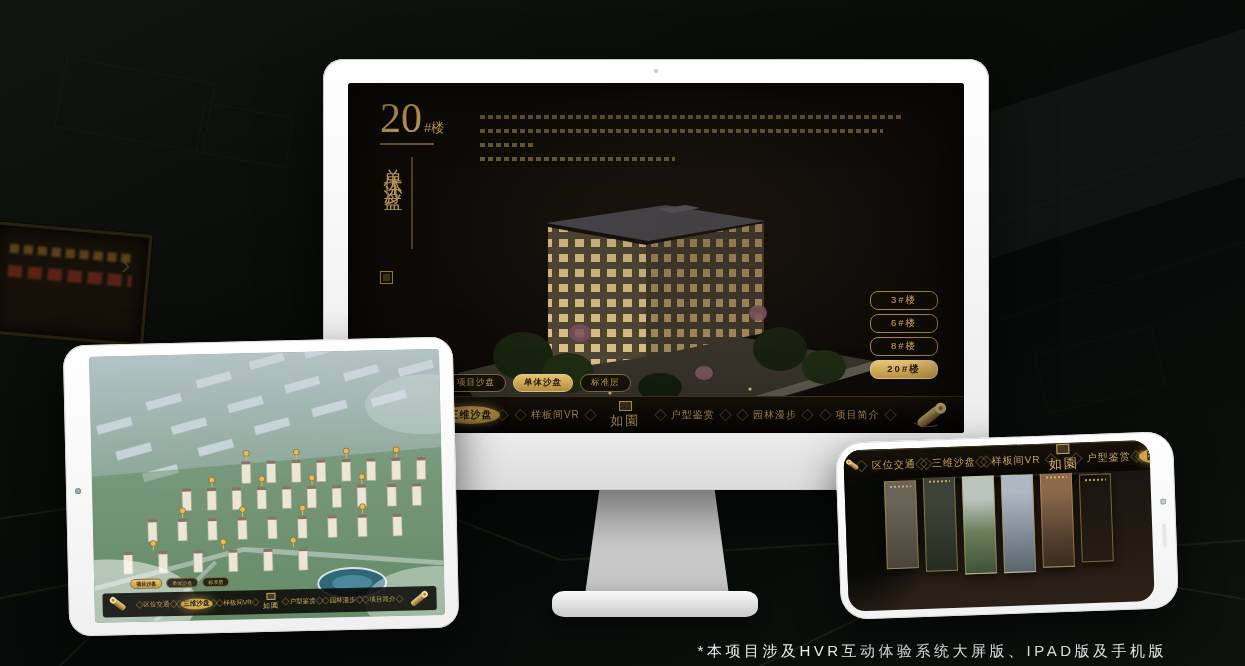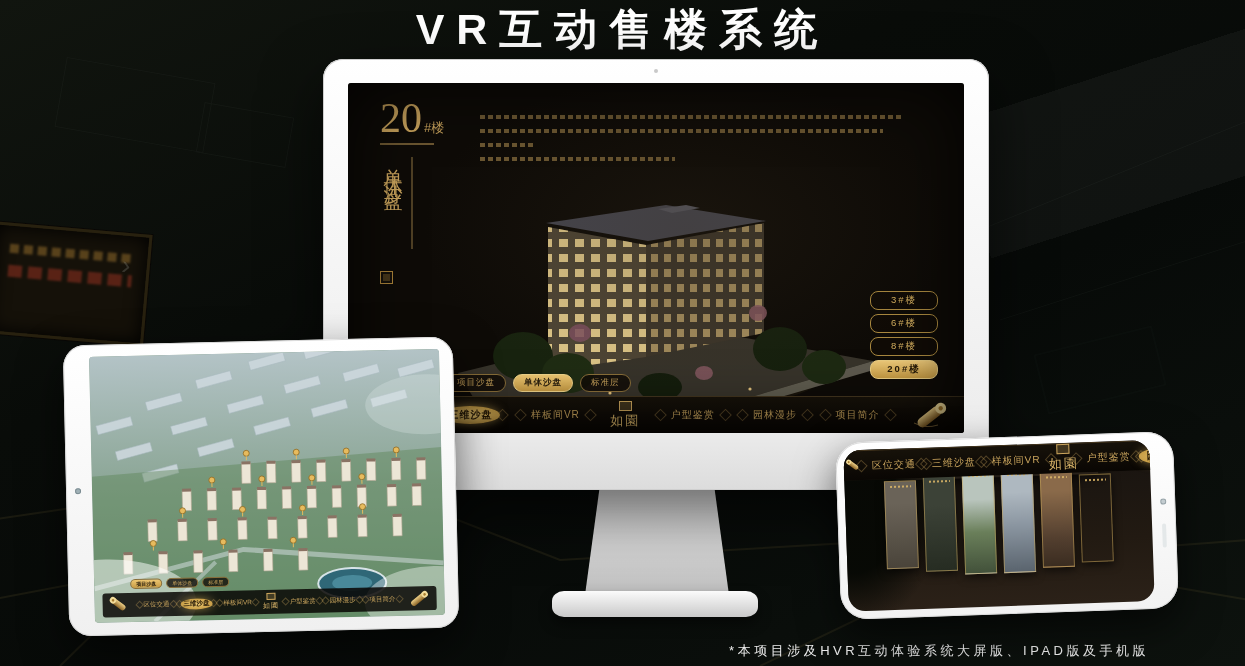--- a/index.html
+++ b/index.html
@@ -13,21 +13,21 @@
     background:#151109;border:3px solid #28210f;box-shadow:0 0 0 1px #0a0806, inset 0 0 18px #000;
     transform:rotate(5deg);}
   .plaque .row1,.plaque .row2{height:9px;margin:18px 14px 0 14px;filter:blur(1px);
     background:repeating-linear-gradient(90deg,rgba(170,125,50,.45) 0 9px,transparent 9px 14px);}
   .plaque .row2{height:12px;margin-top:12px;background:repeating-linear-gradient(90deg,rgba(190,60,40,.4) 0 14px,transparent 14px 20px);}
   .chevron{position:absolute;left:122px;top:250px;color:#cfd4cc;opacity:.18;font-size:26px;transform:rotate(8deg);}
 
   
   .main-title{position:absolute;left:0;right:0;top:1px;text-align:center;color:#ffffff;
     font-size:43px;font-weight:bold;letter-spacing:12px;}
-  .footnote{position:absolute;right:96px;top:642px;color:#ededed;font-size:13px;letter-spacing:3.5px;}
+  .footnote{position:absolute;right:78px;top:642px;color:#ededed;font-size:15px;letter-spacing:3.5px;}
 
   
   .monitor{position:absolute;left:323px;top:59px;width:666px;height:431px;z-index:2;
     background:linear-gradient(#ffffff,#ededed 85%,#dcdcdc);border-radius:20px;
     box-shadow:0 24px 60px rgba(0,0,0,.6), inset 0 0 0 1px #cfcfcf;}
   .monitor .cam{position:absolute;left:50%;top:10px;width:4px;height:4px;margin-left:-2px;border-radius:50%;background:#c9c9c9;}
   .m-screen{position:absolute;left:25px;top:24px;width:616px;height:350px;background:#0e0b07;
     border-radius:3px;overflow:hidden;}
   .m-screen::after{content:'';position:absolute;inset:0;pointer-events:none;
     box-shadow:inset 0 0 70px rgba(0,0,0,.85);background:radial-gradient(ellipse at 55% 42%, rgba(60,48,30,.25) 0%, rgba(0,0,0,0) 55%);}
@@ -152,21 +152,20 @@
       <rect x="200" y="110" width="90" height="50" transform="rotate(10 245 135)"></rect>
     </g>
     <rect x="960" y="60" width="400" height="140" transform="rotate(-18 1160 130)" fill="#ffffff" opacity="0.035"></rect>
   </svg>
   <div class="plaque">
     <div class="row1"></div>
       <div class="row2"></div>
   </div>
   <div class="chevron">›</div>
 
-  <div class="main-title">VR互动售楼系统</div>
 
   <div class="m-stand"></div>
   <div class="m-base"></div>
   <div class="monitor">
     <div class="cam"></div>
     <div class="m-screen">
 
       <div class="blk-title">
         <div><span class="num">20</span><span class="unit">#楼</span></div>
         <div class="eline"></div>

